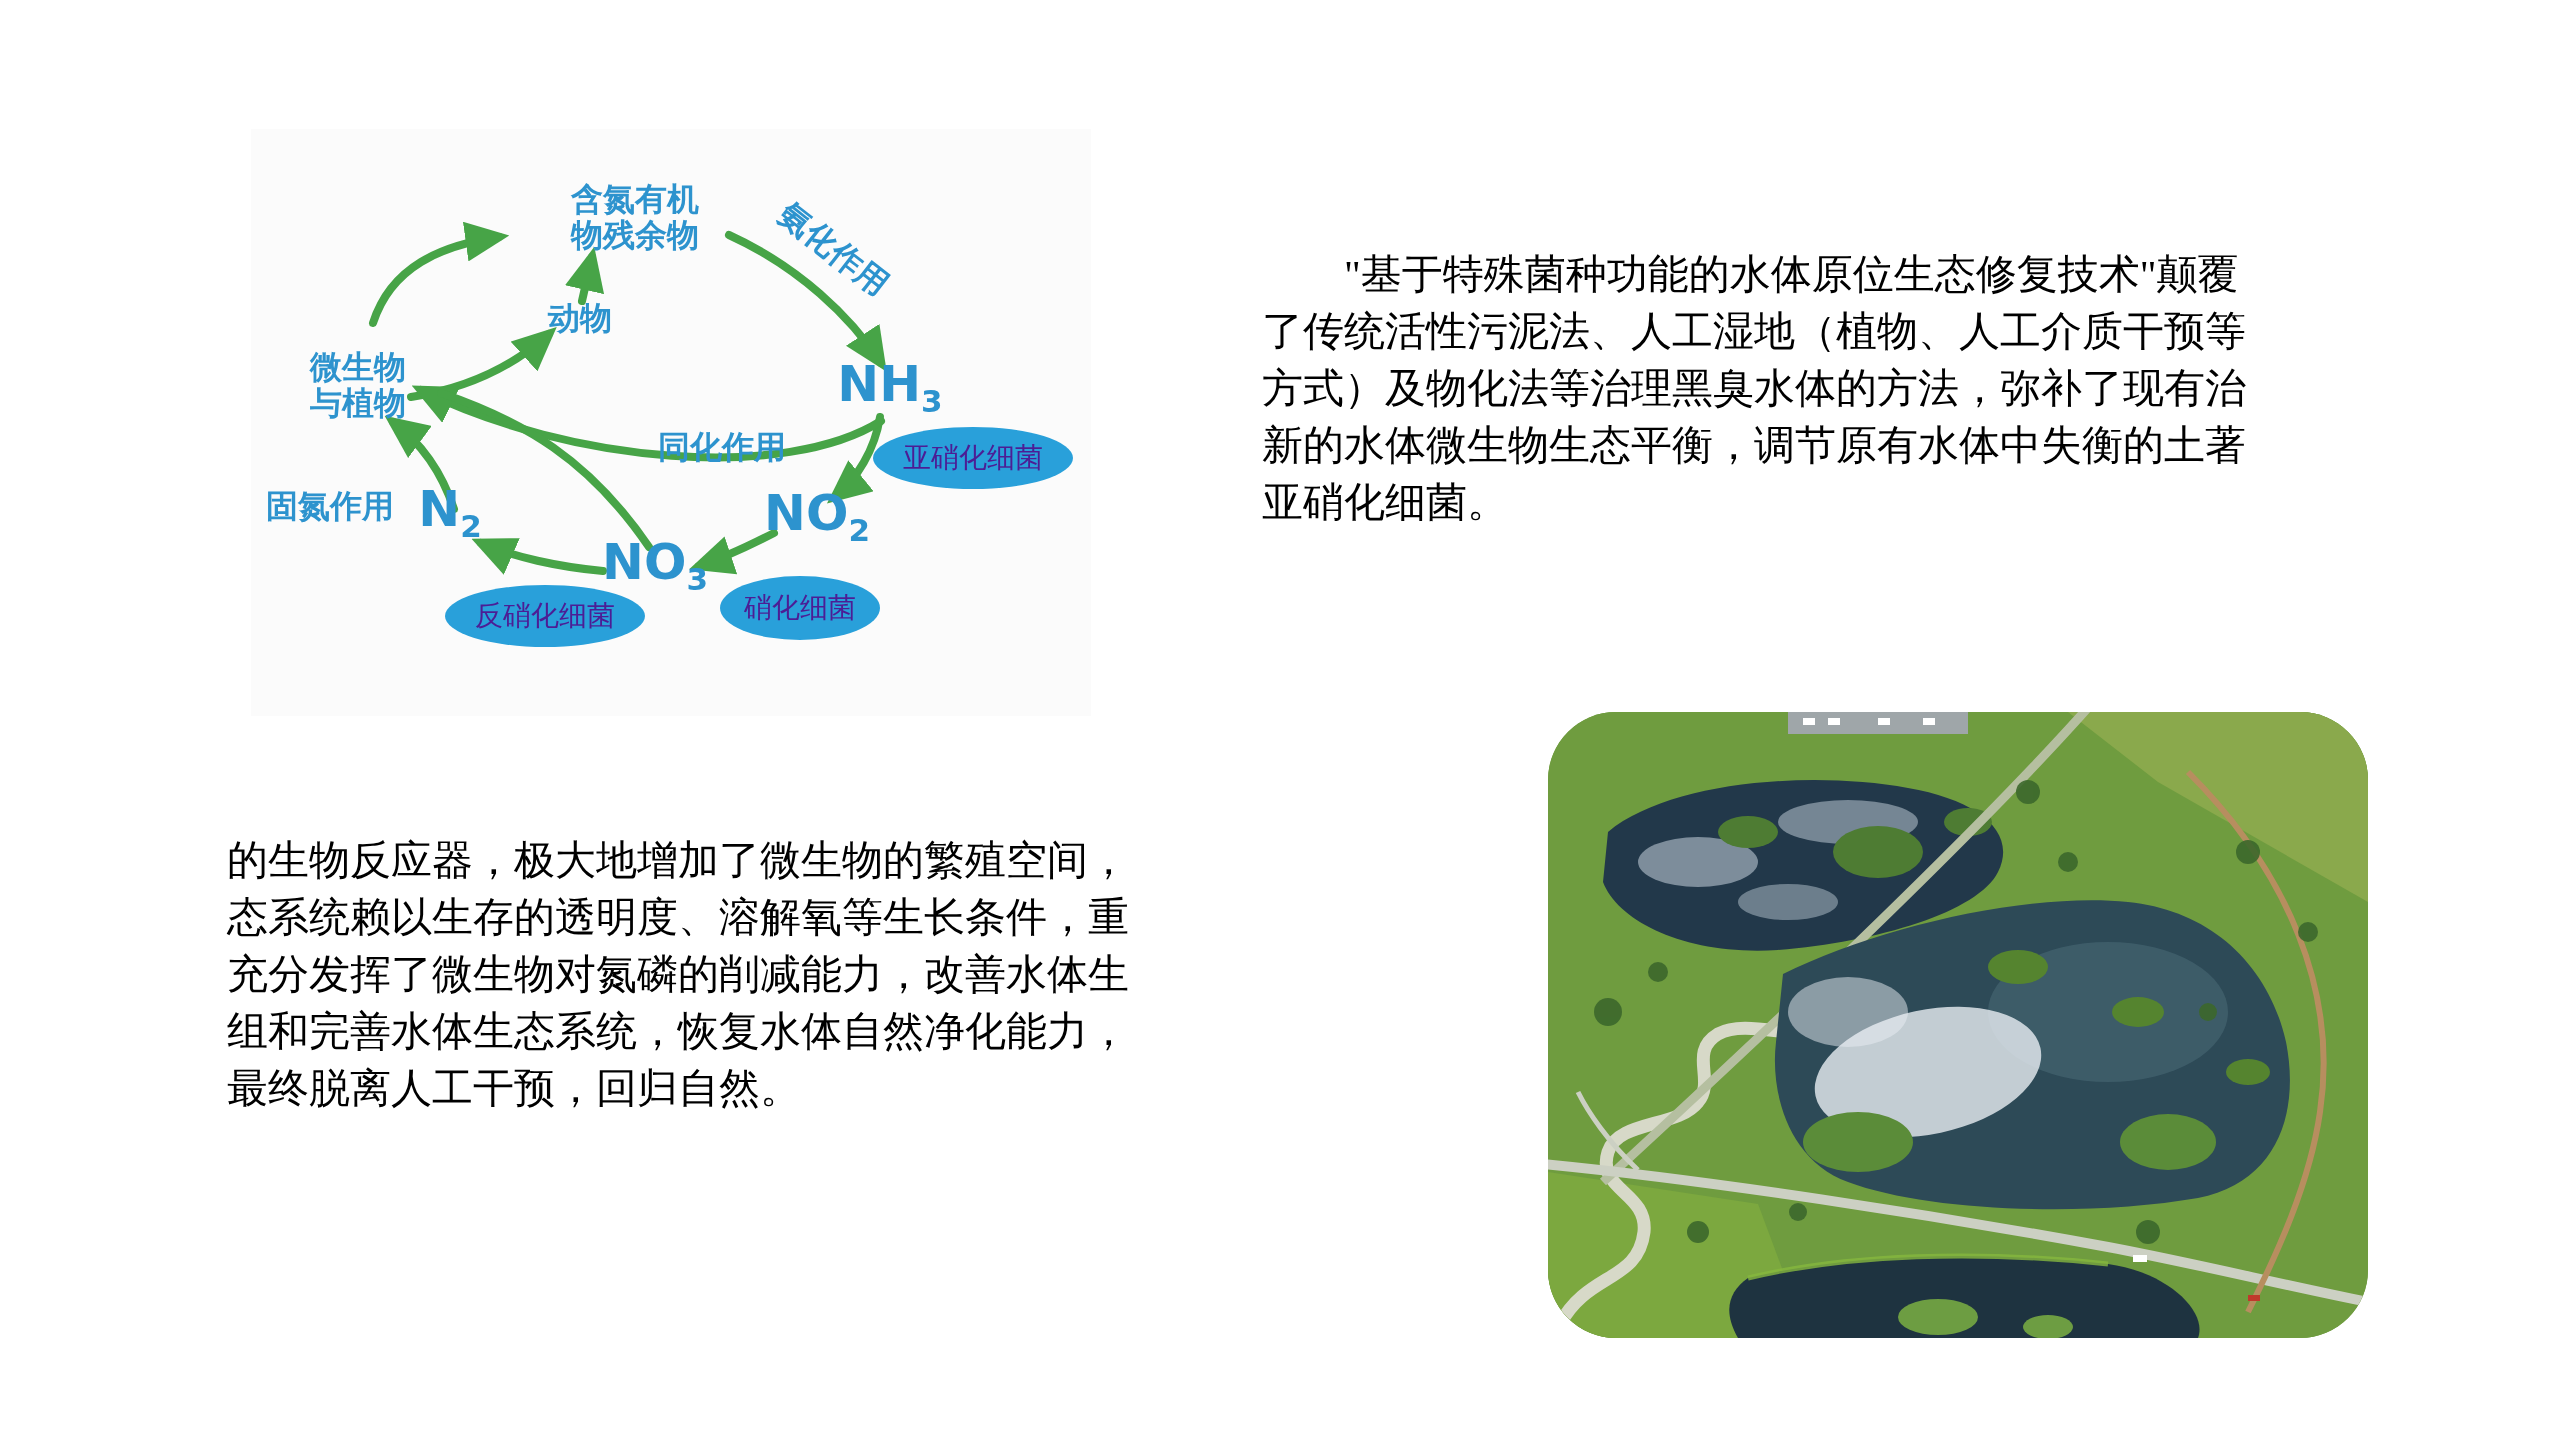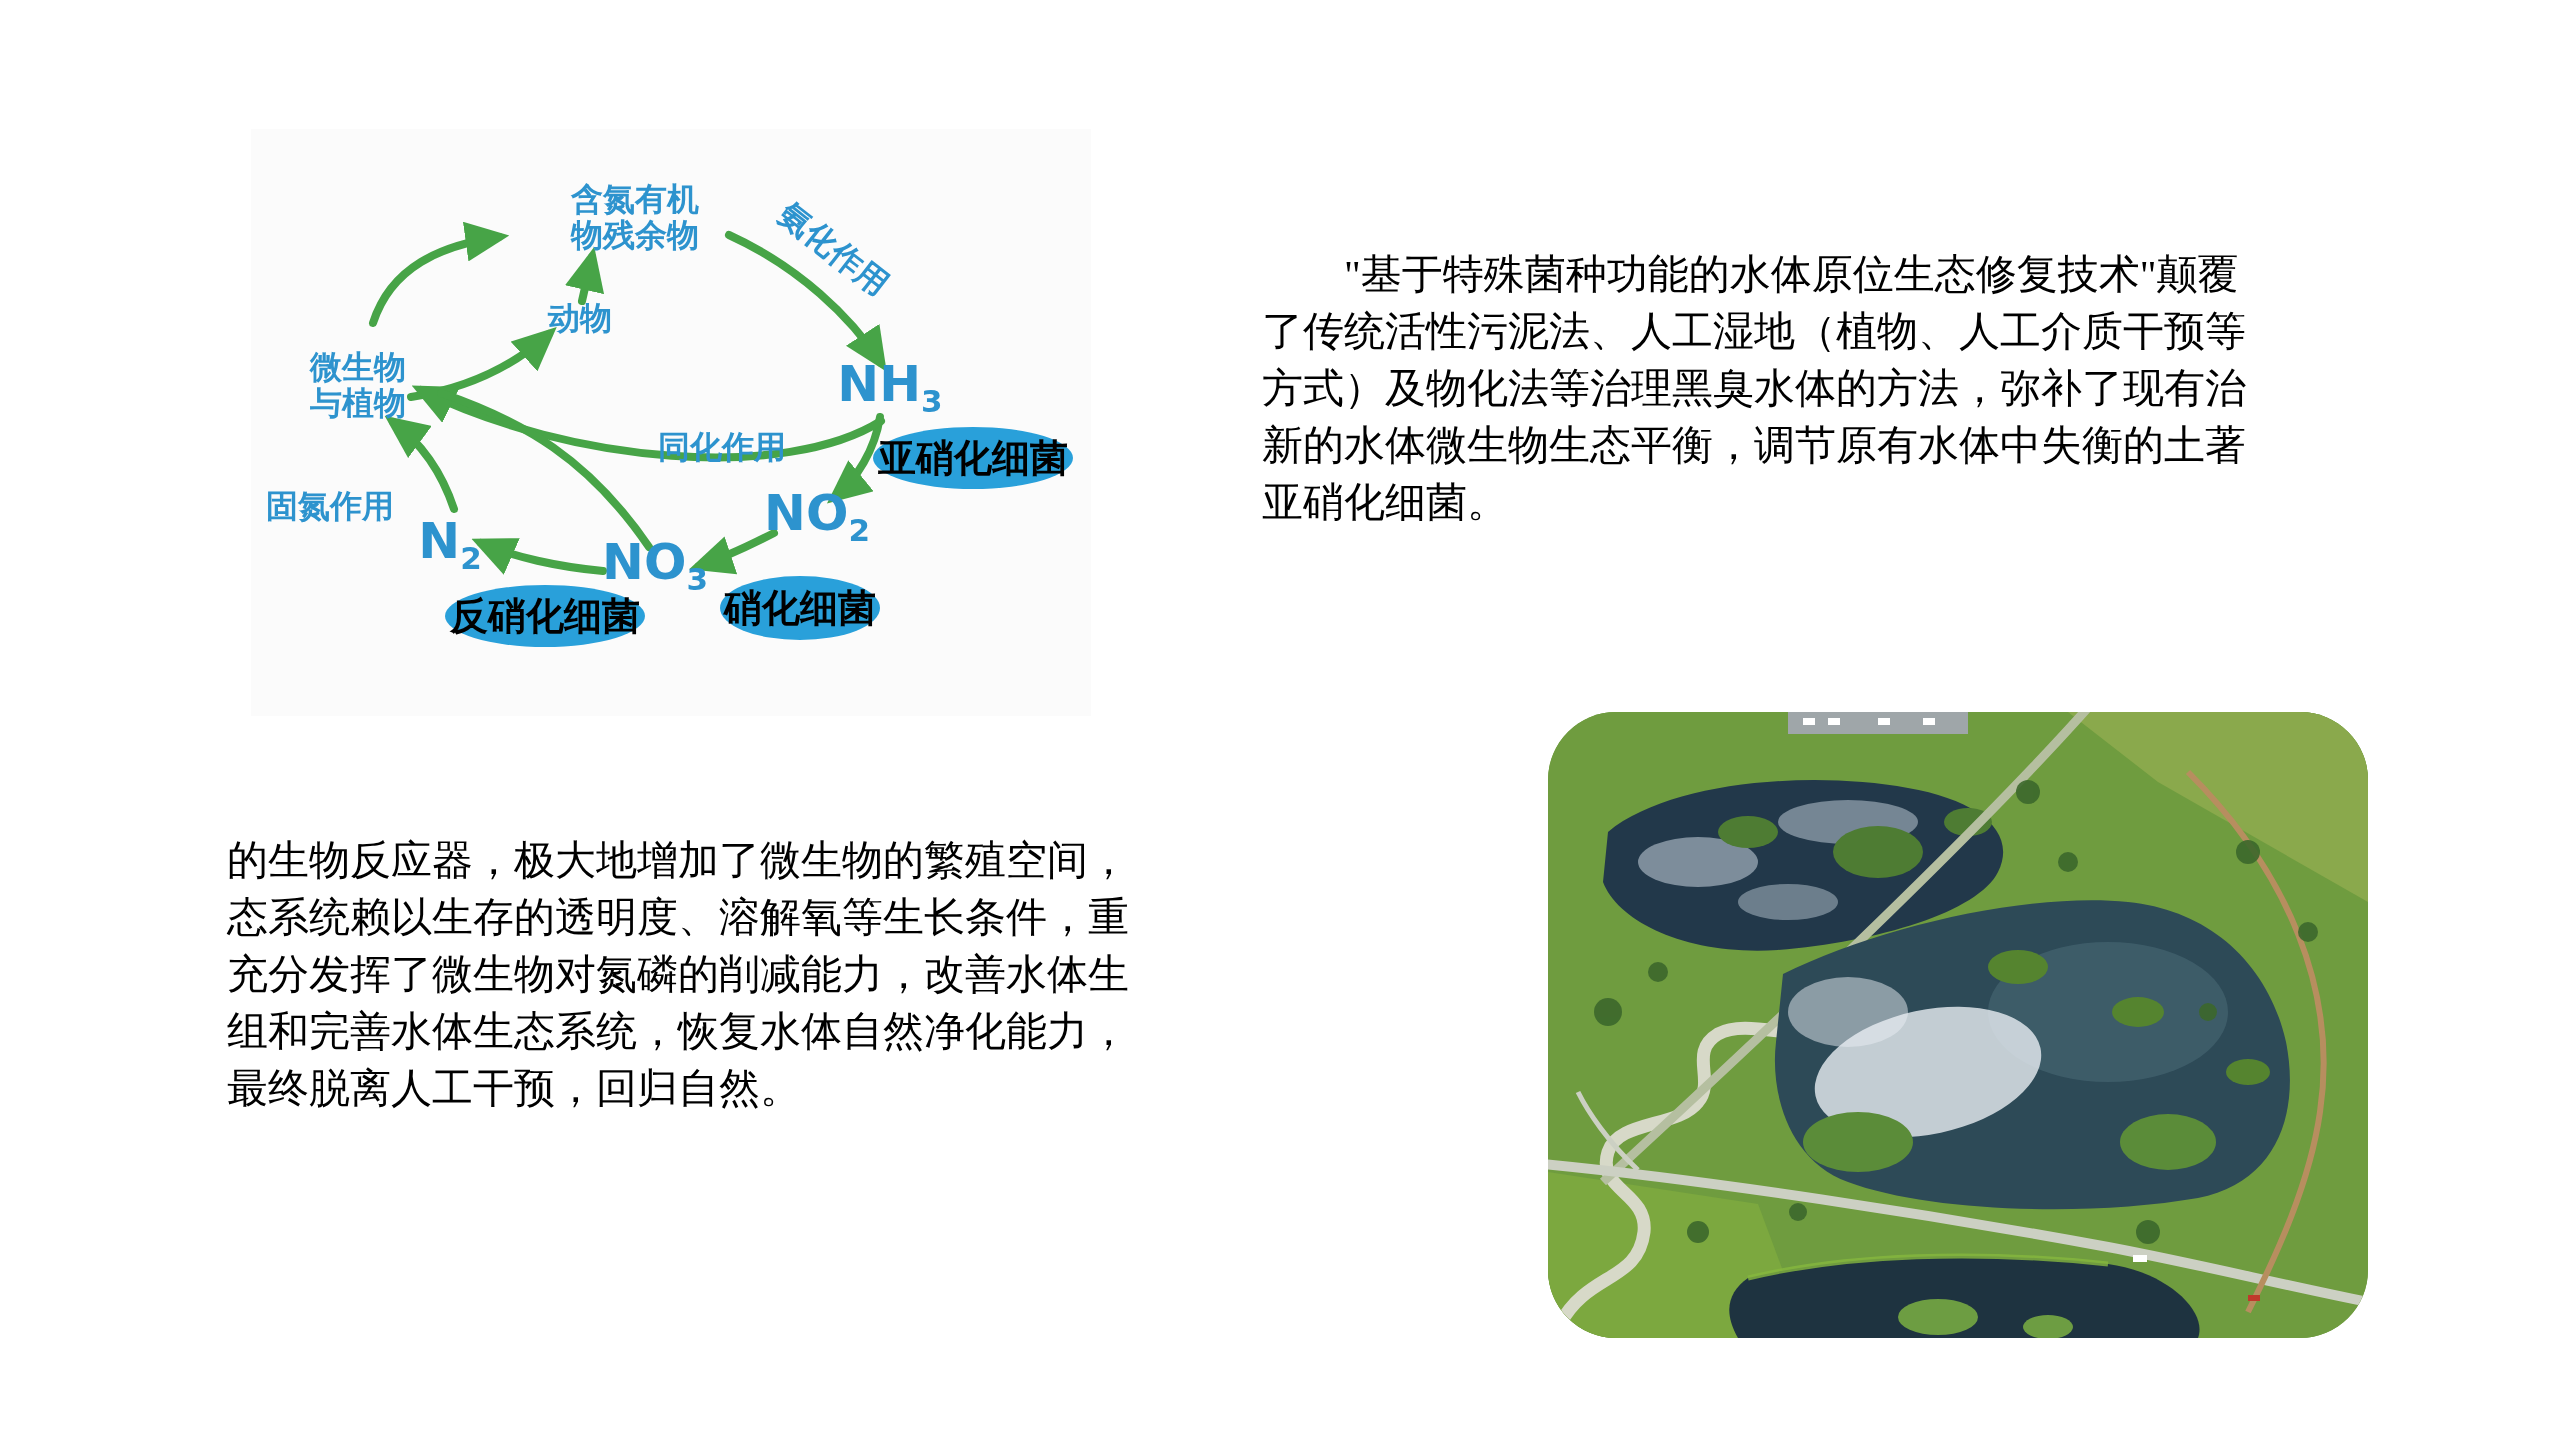--- a/index.html
+++ b/index.html
@@ -7,23 +7,23 @@
 
   
   .diagram{position:absolute;left:251px;top:129px;width:840px;height:587px;background:#fbfbfb;}
   .diagram svg.arrows{position:absolute;left:0;top:0;width:840px;height:587px;}
   .lbl{position:absolute;transform:translate(-50%,-50%);color:#2d93ce;font-weight:bold;
        font-family:"DejaVu Sans","Liberation Sans",sans-serif;font-size:32px;line-height:36px;
        text-align:center;white-space:nowrap;}
   .lbl.rot{transform:translate(-50%,-50%) rotate(38deg);}
   .formula{font-size:50px;line-height:38px;}
   .formula sub{font-size:0.62em;}
-  .oval{position:absolute;background:#29a0da;color:#000000;border-radius:50%;
-        display:flex;align-items:center;justify-content:center;font-weight:bold;
-        font-family:"DejaVu Sans","Liberation Sans",sans-serif;font-size:38px;white-space:nowrap;}
+  .oval{position:absolute;background:#29a0da;color:#4c1d95;border-radius:50%;
+        display:flex;align-items:center;justify-content:center;font-weight:normal;
+        font-family:"DejaVu Sans","Liberation Sans",sans-serif;font-size:28px;white-space:nowrap;}
 
   
   .para{position:absolute;color:#000;font-size:41px;line-height:57px;}
   .para .tline{margin:0;white-space:nowrap;}
   .para .indent{text-indent:2em;}
   .para-right{left:1262px;top:246px;width:1240px;}
   .para-left{left:227px;top:832px;width:1160px;}
 
   
   .photo{position:absolute;left:1548px;top:712px;width:820px;height:626px;border-radius:68px;
@@ -63,21 +63,21 @@
     <div class="lbl" style="left:329px;top:189px">动物</div>
     <div class="lbl" style="left:107px;top:256px">
       <div>微生物</div>
       <div>与植物</div>
     </div>
     <div class="lbl rot" style="left:583px;top:120px">氨化作用</div>
     <div class="lbl formula" style="left:639px;top:263px"><span>NH</span><sub>3</sub></div>
     <div class="lbl" style="left:471px;top:318px">同化作用</div>
     <div class="lbl formula" style="left:566px;top:392px"><span>NO</span><sub>2</sub></div>
     <div class="lbl formula" style="left:404px;top:441px"><span>NO</span><sub>3</sub></div>
-    <div class="lbl formula" style="left:199px;top:420px"><span>N</span><sub>2</sub></div>
+    <div class="lbl formula" style="left:199px;top:388px"><span>N</span><sub>2</sub></div>
     <div class="lbl" style="left:79px;top:377px">固氮作用</div>
 
     <div class="oval" style="left:622px;top:298px;width:200px;height:62px">亚硝化细菌</div>
     <div class="oval" style="left:469px;top:447px;width:160px;height:64px">硝化细菌</div>
     <div class="oval" style="left:194px;top:456px;width:200px;height:62px">反硝化细菌</div>
   </div>
 
   <div class="para para-right">
     <p class="tline indent">"基于特殊菌种功能的水体原位生态修复技术"颠覆</p>
     <p class="tline">了传统活性污泥法、人工湿地（植物、人工介质干预等</p>

